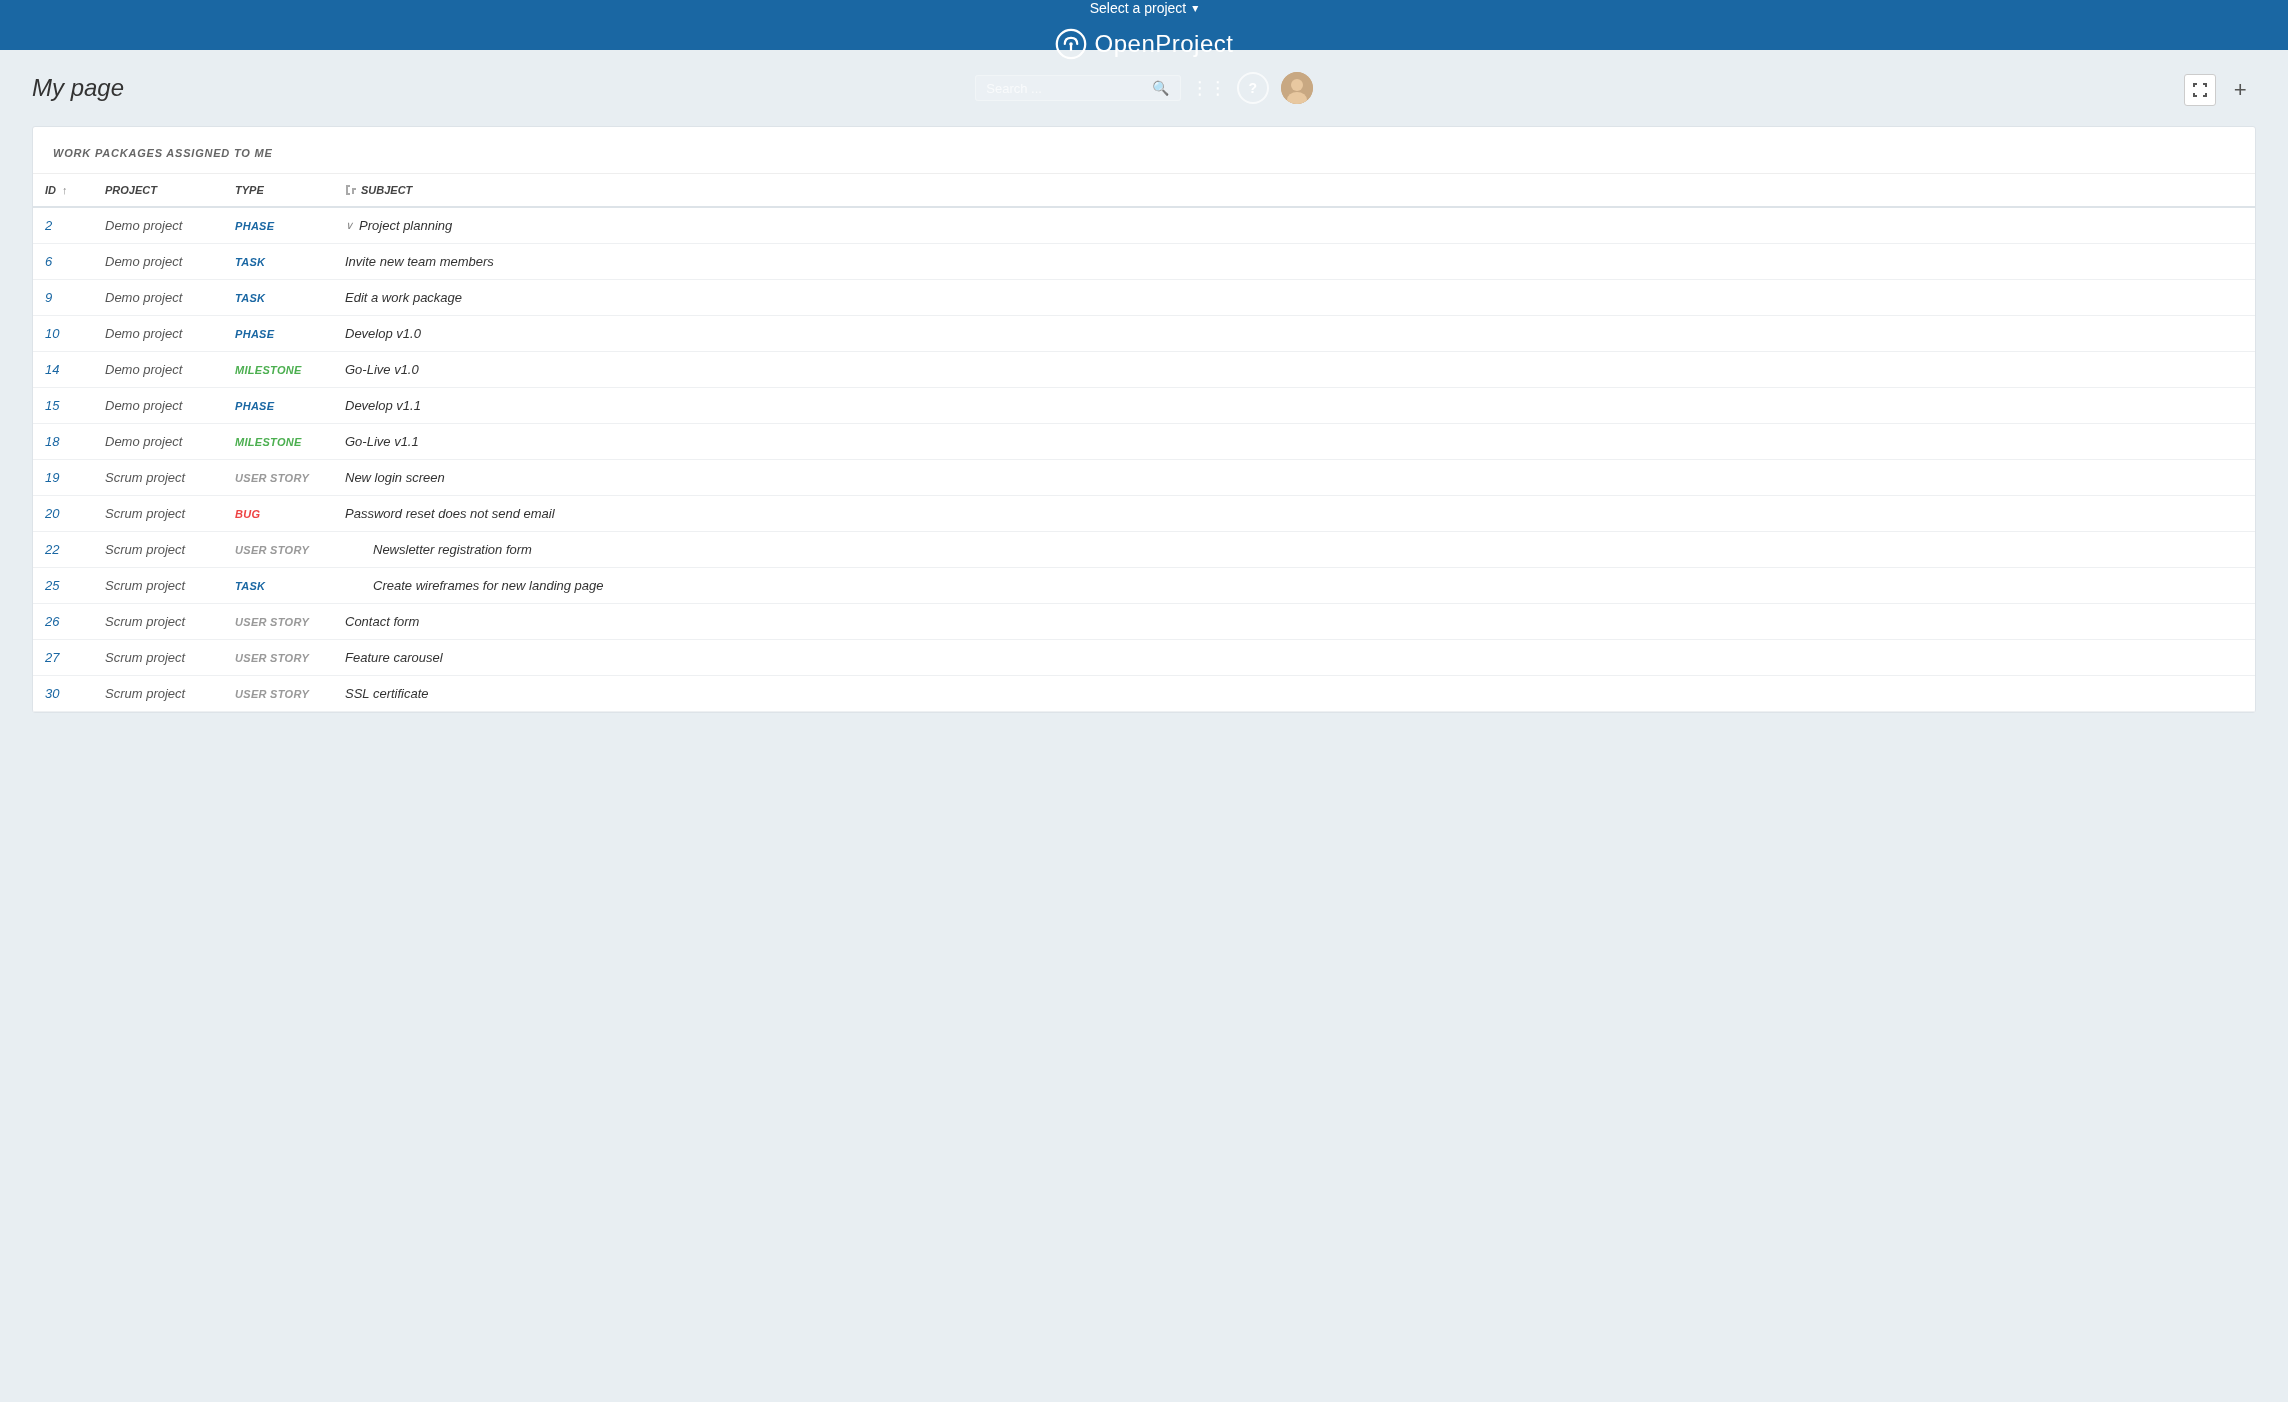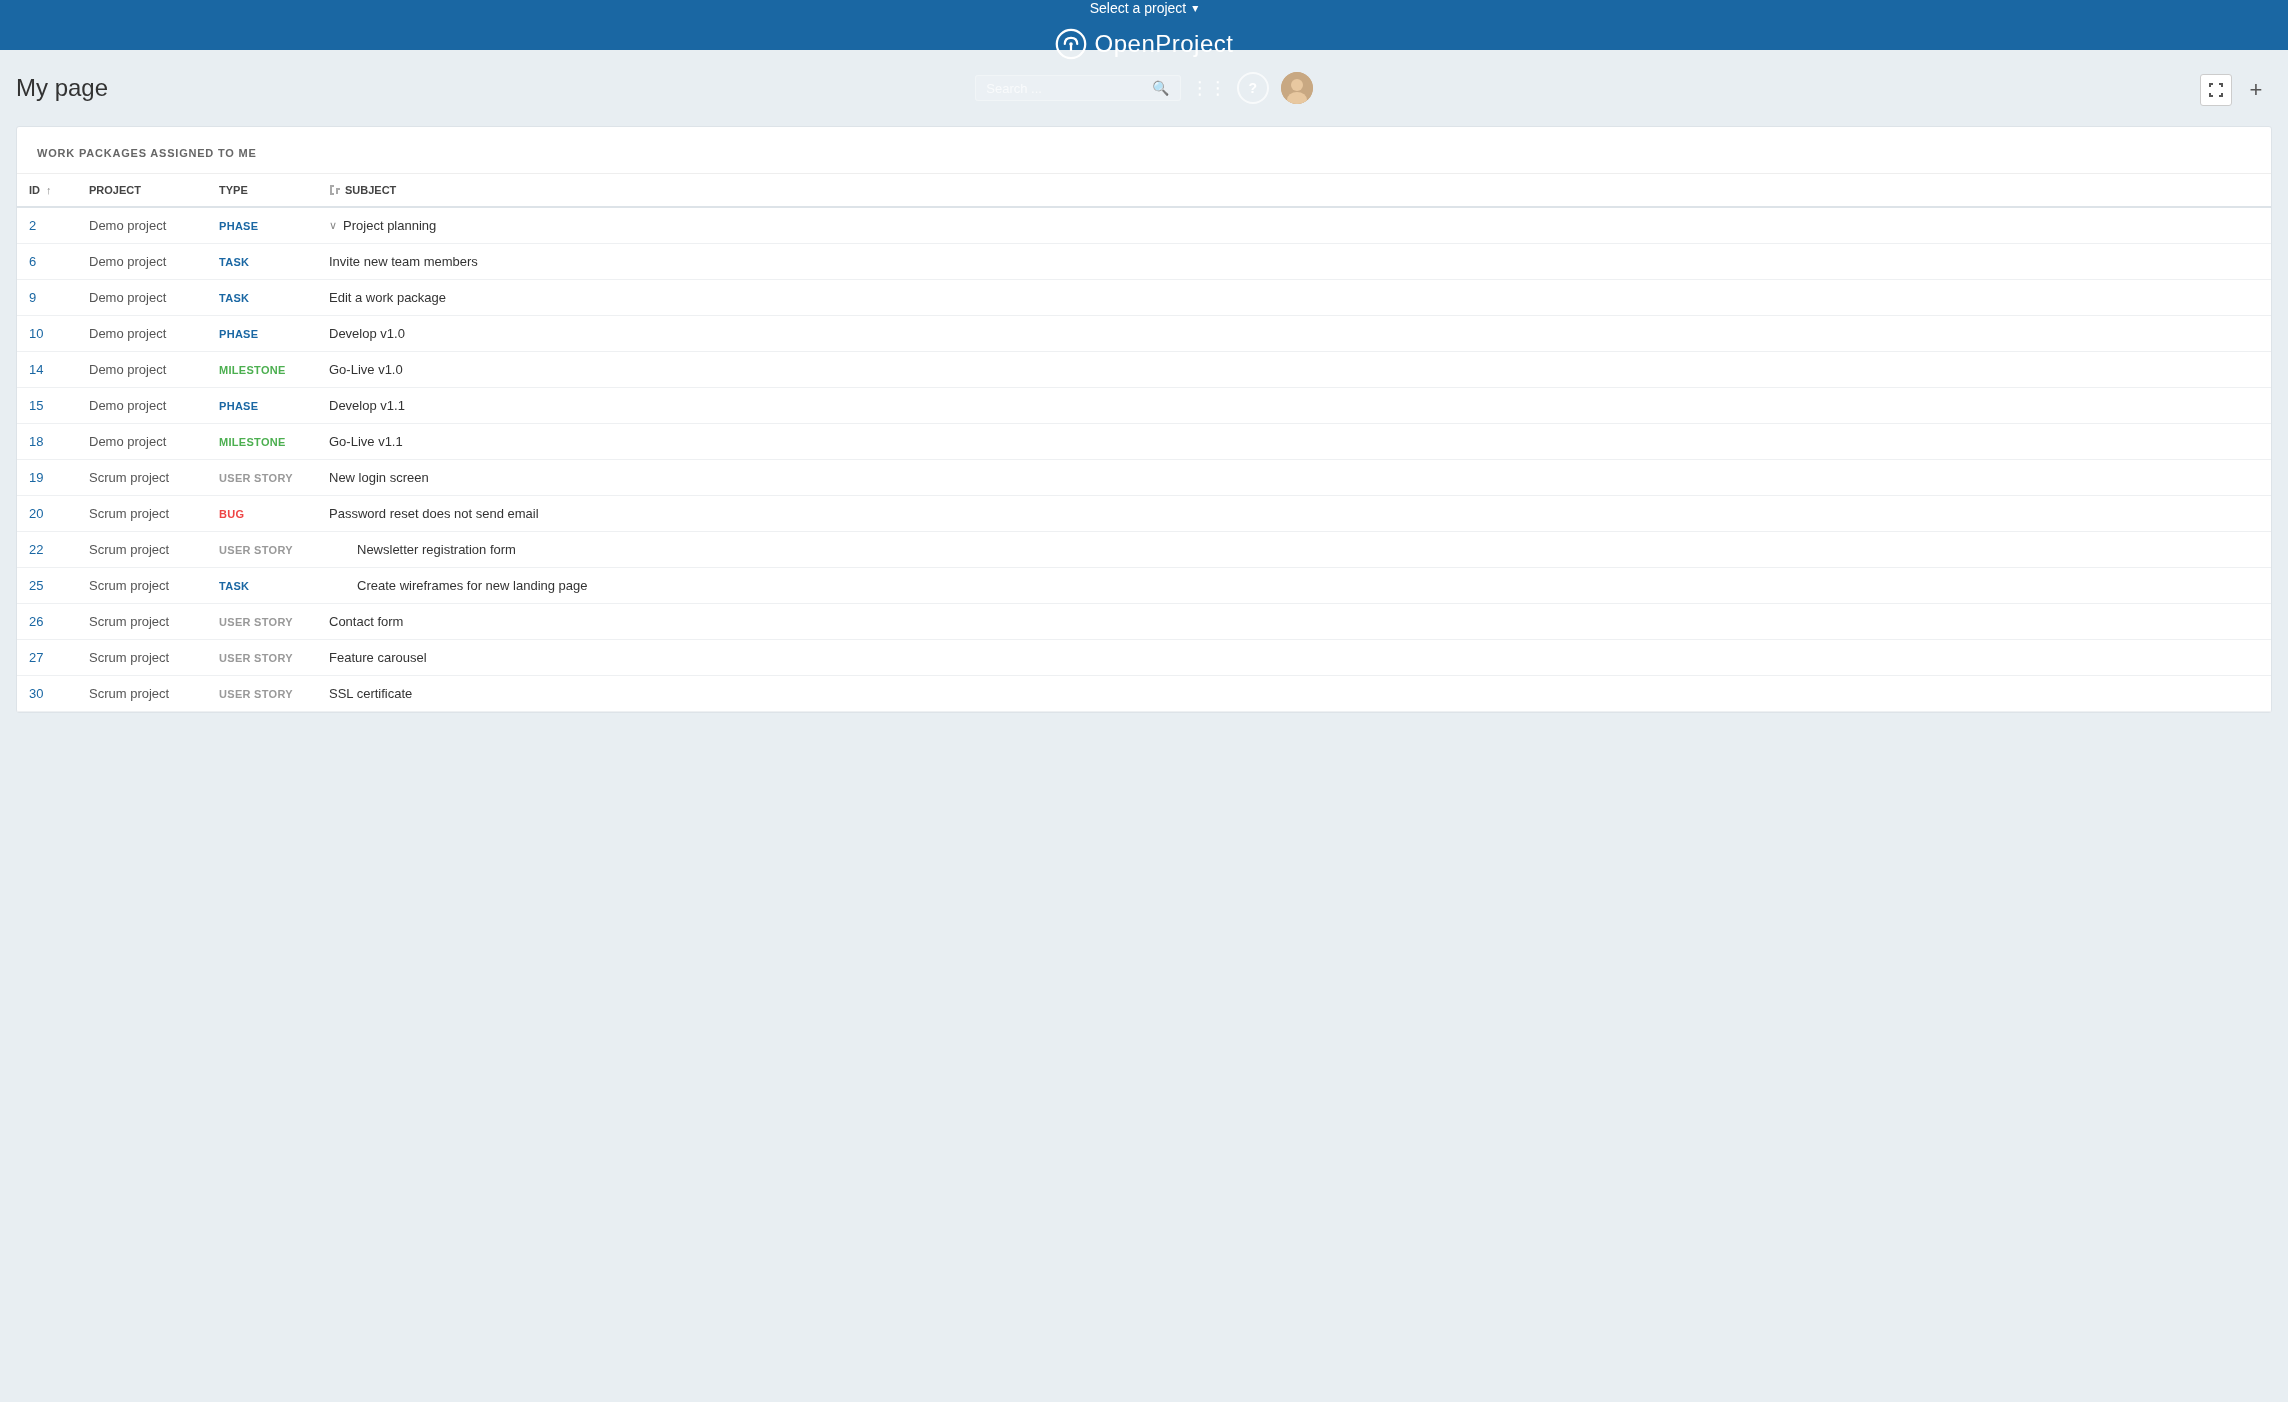--- a/index.html
+++ b/index.html
@@ -89,21 +89,22 @@
       overflow: hidden;
       cursor: pointer;
       display: flex;
       align-items: center;
       justify-content: center;
       font-size: 16px;
     }
 
     
     .main {
-      padding: 24px 16px;
+      padding: 24px 32px;
+      font-style: italic;
     }
     .page-header {
       display: flex;
       align-items: flex-start;
       justify-content: space-between;
       margin-bottom: 20px;
     }
     .page-title {
       font-size: 24px;
       font-weight: 400;

